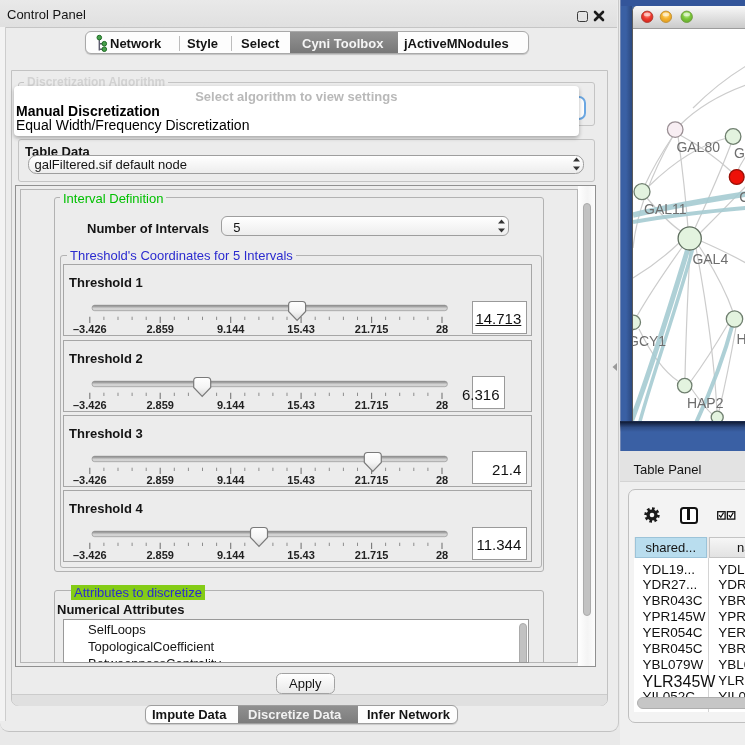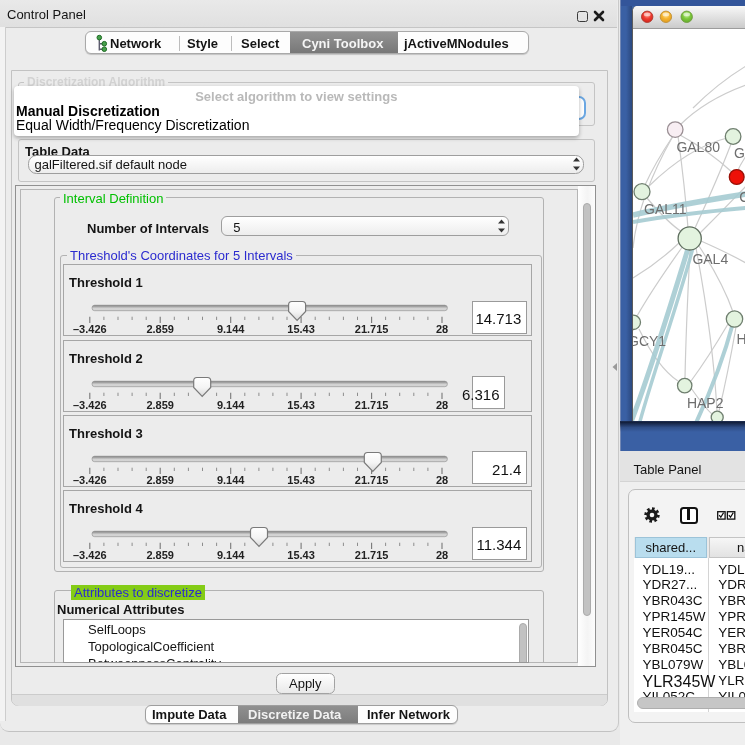--- a/index.html
+++ b/index.html
@@ -121,21 +121,21 @@
       <line x1="378.0" y1="51.7" x2="378.0" y2="58" stroke="#777" stroke-width="1.1"></line>
       <text x="25.8" y="67.5" font-size="11" font-weight="bold" fill="#222" text-anchor="middle" font-family="Liberation Sans, sans-serif">–3.426</text>
       <text x="96.2" y="67.5" font-size="11" font-weight="bold" fill="#222" text-anchor="middle" font-family="Liberation Sans, sans-serif">2.859</text>
       <text x="166.7" y="67.5" font-size="11" font-weight="bold" fill="#222" text-anchor="middle" font-family="Liberation Sans, sans-serif">9.144</text>
       <text x="237.1" y="67.5" font-size="11" font-weight="bold" fill="#222" text-anchor="middle" font-family="Liberation Sans, sans-serif">15.43</text>
       <text x="307.6" y="67.5" font-size="11" font-weight="bold" fill="#222" text-anchor="middle" font-family="Liberation Sans, sans-serif">21.715</text>
       <text x="378.0" y="67.5" font-size="11" font-weight="bold" fill="#222" text-anchor="middle" font-family="Liberation Sans, sans-serif">28</text>
       <path d="M227.8,36.5 h10.6 a3.2,3.2 0 0 1 3.2,3.2 v6.8 L233.1,55.3 L224.6,46.5 v-6.8 a3.2,3.2 0 0 1 3.2,-3.2 z" fill="url(#tg1)" stroke="#7a7a7a" stroke-width="1.2"></path>
     </svg>
 <div class="abs" style="left:408px;top:35.3px;width:54.8px;height:33.2px;background:#fff;border:1px solid #9a9a9a;box-sizing:border-box;">
-      <div class="abs" style="right:4.5px;top:12.8px;font-size:15px;color:#111;line-height:10px;">14.713</div>
+      <div class="abs" style="right:4.5px;top:12.8px;font-size:15px;color:#111;line-height:10px;text-decoration:underline;">14.713</div>
     </div>
 </div>
 <div class="abs" style="left:63.0px;top:339.9px;width:469px;height:72px;border:1px solid #a6a6a6;box-sizing:border-box;">
 <div class="abs b13" style="left:5px;top:10px;">Threshold 2</div>
 <svg class="abs" style="left:0;top:0;" width="469" height="72" viewBox="0 0 469 72">
       <defs>
         <linearGradient id="tg2" x1="0" y1="0" x2="0" y2="1">
           <stop offset="0" stop-color="#ffffff"></stop>
           <stop offset="0.55" stop-color="#f4f4f4"></stop>
           <stop offset="1" stop-color="#d9d9d9"></stop>

